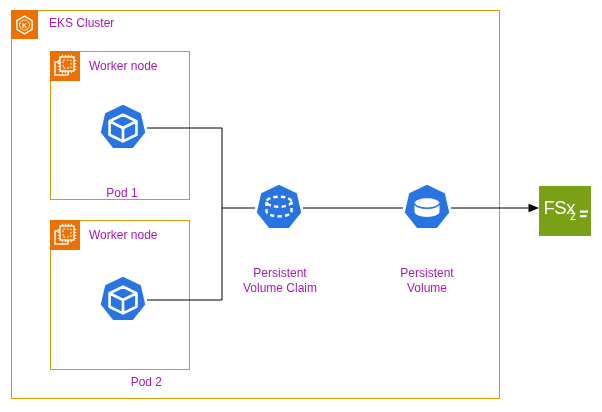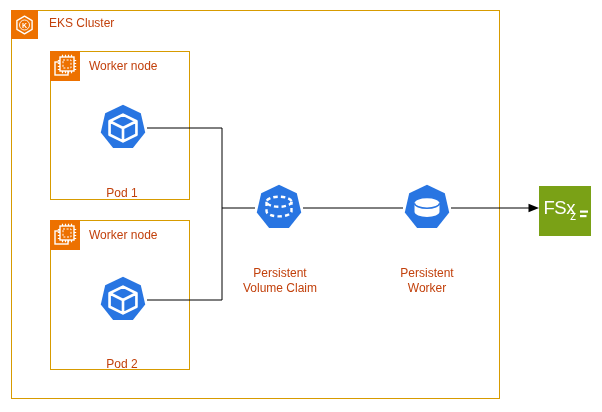--- a/index.html
+++ b/index.html
@@ -8,21 +8,21 @@
     --k8s-blue:#2875E2;
     --fsx-green:#7AA116;
     --connector-black:#000000;
     --canvas-white:#FFFFFF;
   }
   html,body{margin:0;padding:0;background:#fff;}
   body{font-family:"Liberation Sans",sans-serif;}
   #canvas{position:relative;width:602px;height:412px;background:var(--canvas-white);overflow:hidden;}
   .abs{position:absolute;}
   .group-box{position:absolute;border:1px solid var(--box-border-orange);background:transparent;box-sizing:border-box;}
-  .lbl{position:absolute;color:#c2410c;font-size:12px;line-height:15px;white-space:nowrap;}
+  .lbl{position:absolute;color:#a21caf;font-size:12px;line-height:15px;white-space:nowrap;}
   .lbl.center{text-align:center;white-space:normal;margin-top:31px;}
   .icon-sq{position:absolute;display:block;}
   .orange-fill{fill:var(--aws-orange);}
   .k8s-fill{fill:var(--k8s-blue);}
   .green-fill{fill:var(--fsx-green);}
   .white-stroke{stroke:#fff;fill:none;}
   .white-fill{fill:#fff;}
   .blue-stroke{stroke:var(--k8s-blue);fill:none;}
   .conn{stroke:var(--connector-black);stroke-width:1;fill:none;}
   .conn-head{fill:var(--connector-black);stroke:none;}
@@ -72,37 +72,37 @@
              M12.5 20 V22.2 M15.5 20 V22.2 M18.5 20 V22.2 M21.5 20 V22.2
              M10 9.5 H7.8 M10 12.5 H7.8 M10 15.5 H7.8 M10 18.5 H7.8
              M24 9.5 H26.2 M24 12.5 H26.2 M24 15.5 H26.2 M24 18.5 H26.2" class="white-stroke" stroke-width="1.2"></path>
   </svg>
   <div class="lbl" style="left:89px;top:228px;">Worker node</div>
 
   <svg class="icon-sq" style="left:99px;top:276px;" width="48" height="48" viewBox="0 0 100 100">
     <polygon points="50,1.5 87.1,19.4 96.3,59.6 70.6,91.8 29.4,91.8 3.7,59.6 12.9,19.4" class="k8s-fill"></polygon>
     <path d="M50 22 L78 36 L78 64 L50 78 L22 64 L22 36 Z M22 36 L50 50 L78 36 M50 50 L50 78" class="white-stroke" stroke-width="5.5" stroke-linejoin="round" stroke-linecap="round"></path>
   </svg>
-  <div class="lbl center" style="left:82px;top:326px;width:80px;">Pod 2</div>
+  <div class="lbl center" style="left:82px;top:344px;width:80px;text-align:right;">Pod 2</div>
 
   <svg class="icon-sq" style="left:255px;top:184px;" width="48" height="48" viewBox="0 0 100 100">
     <polygon points="50,1.5 87.1,19.4 96.3,59.6 70.6,91.8 29.4,91.8 3.7,59.6 12.9,19.4" class="k8s-fill"></polygon>
     <ellipse cx="50" cy="37" rx="26" ry="10.5" class="white-stroke" stroke-width="5" stroke-dasharray="9,6.5"></ellipse>
     <path d="M24 37 L24 57 A26 10.5 0 0 0 76 57 L76 37" class="white-stroke" stroke-width="5" stroke-dasharray="9,6.5"></path>
   </svg>
   <div class="lbl center" style="left:230px;top:235px;width:100px;"><span>Persistent</span><br>
        <span>Volume Claim</span></div>
 
   <svg class="icon-sq" style="left:403px;top:184px;" width="48" height="48" viewBox="0 0 100 100">
     <polygon points="50,1.5 87.1,19.4 96.3,59.6 70.6,91.8 29.4,91.8 3.7,59.6 12.9,19.4" class="k8s-fill"></polygon>
     <path d="M24 40 L24 58 A26 10.5 0 0 0 76 58 L76 40 A26 10.5 0 0 0 24 40 Z" class="white-fill"></path>
     <path d="M24 40 A26 10.5 0 0 0 76 40" class="blue-stroke" stroke-width="3"></path>
   </svg>
   <div class="lbl center" style="left:377px;top:235px;width:100px;"><span>Persistent</span><br>
-       <span>Worker</span></div>
+       <span>Volume</span></div>
 
   <svg class="icon-sq" style="left:539px;top:186px;" width="52" height="50" viewBox="0 0 52 50">
     <rect x="0" y="0" width="52" height="50" class="green-fill"></rect>
     <text x="4.5" y="27.5" font-size="18.5" fill="#fff" letter-spacing="-0.5">FSx</text>
     <text x="31" y="33.5" font-size="12.5" fill="#fff">z</text>
     <rect x="41" y="24.5" width="8" height="2.2" fill="#fff"></rect>
     <rect x="41" y="29" width="6.5" height="2.2" fill="#fff"></rect>
   </svg>
 
   <svg class="abs" style="left:0;top:0;pointer-events:none;" width="602" height="412" viewBox="0 0 602 412">

